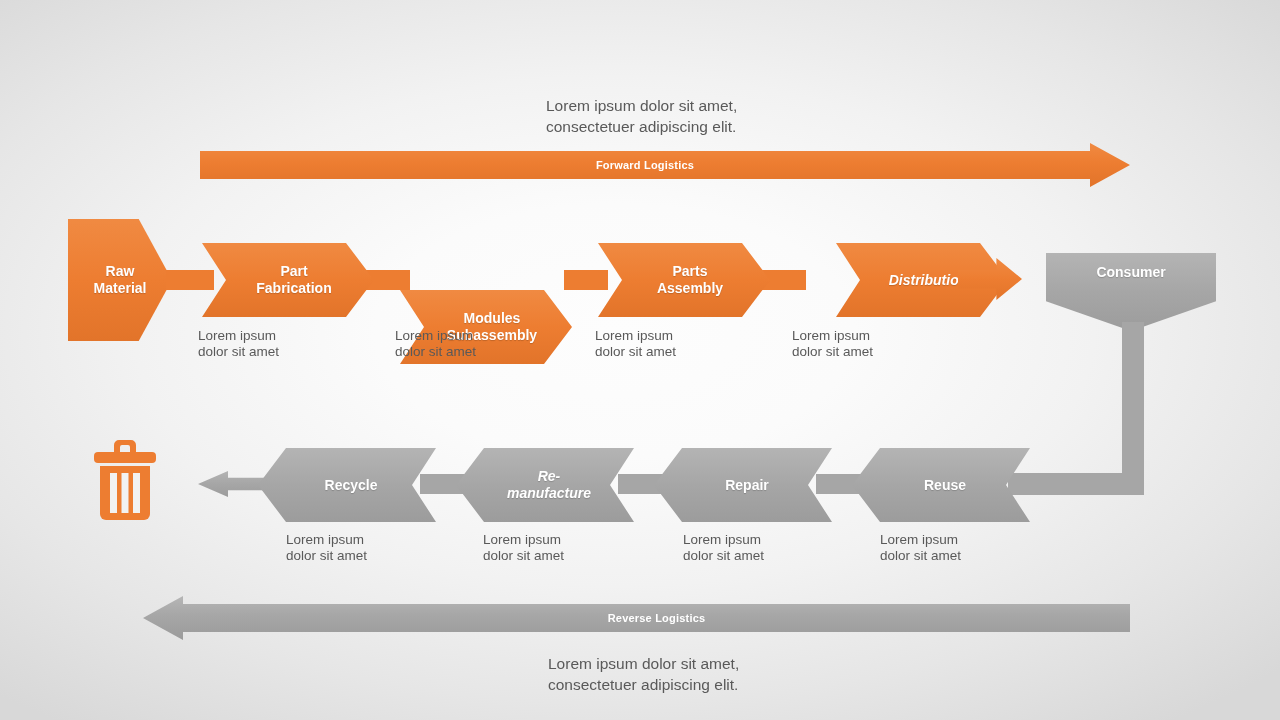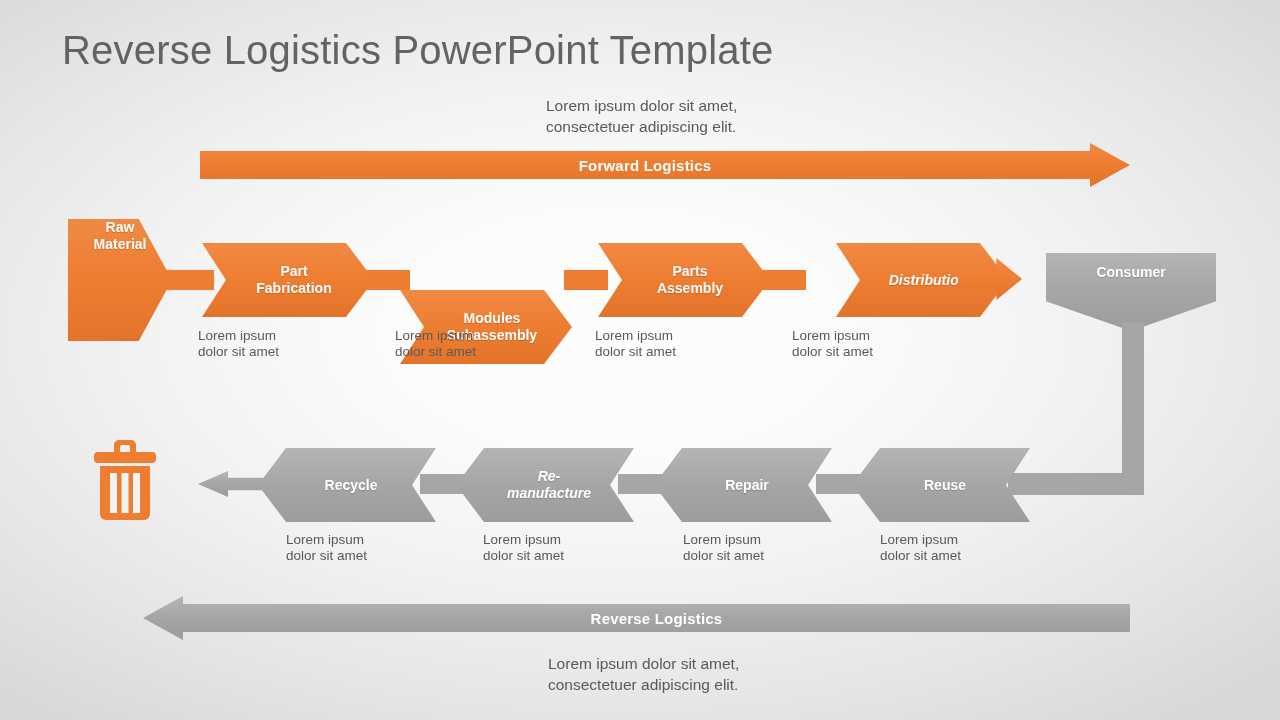--- a/index.html
+++ b/index.html
@@ -68,21 +68,21 @@
   }
 
   
   .banner {
     position: absolute;
     display: flex;
     align-items: center;
     justify-content: center;
     color: #ffffff;
     font-weight: bold;
-    font-size: 15px;
+    font-size: 11px;
     letter-spacing: 0.2px;
     filter: drop-shadow(2px 3px 3px rgba(0,0,0,0.22));
   }
   #banner-forward {
     left: 200px;
     top: 143px;
     width: 930px;
     height: 44px;
     background: linear-gradient(180deg, #f08a42 0%, #ed7d31 45%, #e2742a 100%);
     clip-path: polygon(0 8px, calc(100% - 40px) 8px, calc(100% - 40px) 0,
@@ -111,21 +111,21 @@
   .pentagon-right {
     position: absolute;
     left: 68px;
     top: 219px;
     width: 104px;
     height: 122px;
     background: linear-gradient(180deg, #f08a42 0%, #ed7d31 50%, #e2742a 100%);
     clip-path: polygon(0 0, 68% 0, 100% 50%, 68% 100%, 0 100%);
     filter: drop-shadow(3px 4px 4px rgba(0,0,0,0.26));
     display: flex;
-    align-items: flex-start;
+    align-items: center;
     justify-content: center;
   }
   .pentagon-down {
     position: absolute;
     left: 1046px;
     top: 253px;
     width: 170px;
     height: 78px;
     background: linear-gradient(180deg, #b4b4b4 0%, #a6a6a6 50%, #9c9c9c 100%);
     clip-path: polygon(0 0, 100% 0, 100% 62%, 50% 100%, 0 62%);
@@ -234,21 +234,20 @@
     top: 432px;
     width: 66px;
     height: 92px;
   }
 </style>
 </head>
 <body>
 
 <div id="slide">
 
-  <div id="title">Reverse Logistics PowerPoint Template</div>
 
   <div class="caption-top">Lorem ipsum dolor sit amet,
 consectetuer adipiscing elit.</div>
 
   <div id="banner-forward" class="banner">
     <span>Forward Logistics</span>
   </div>
 
   <div id="row-forward">
 

